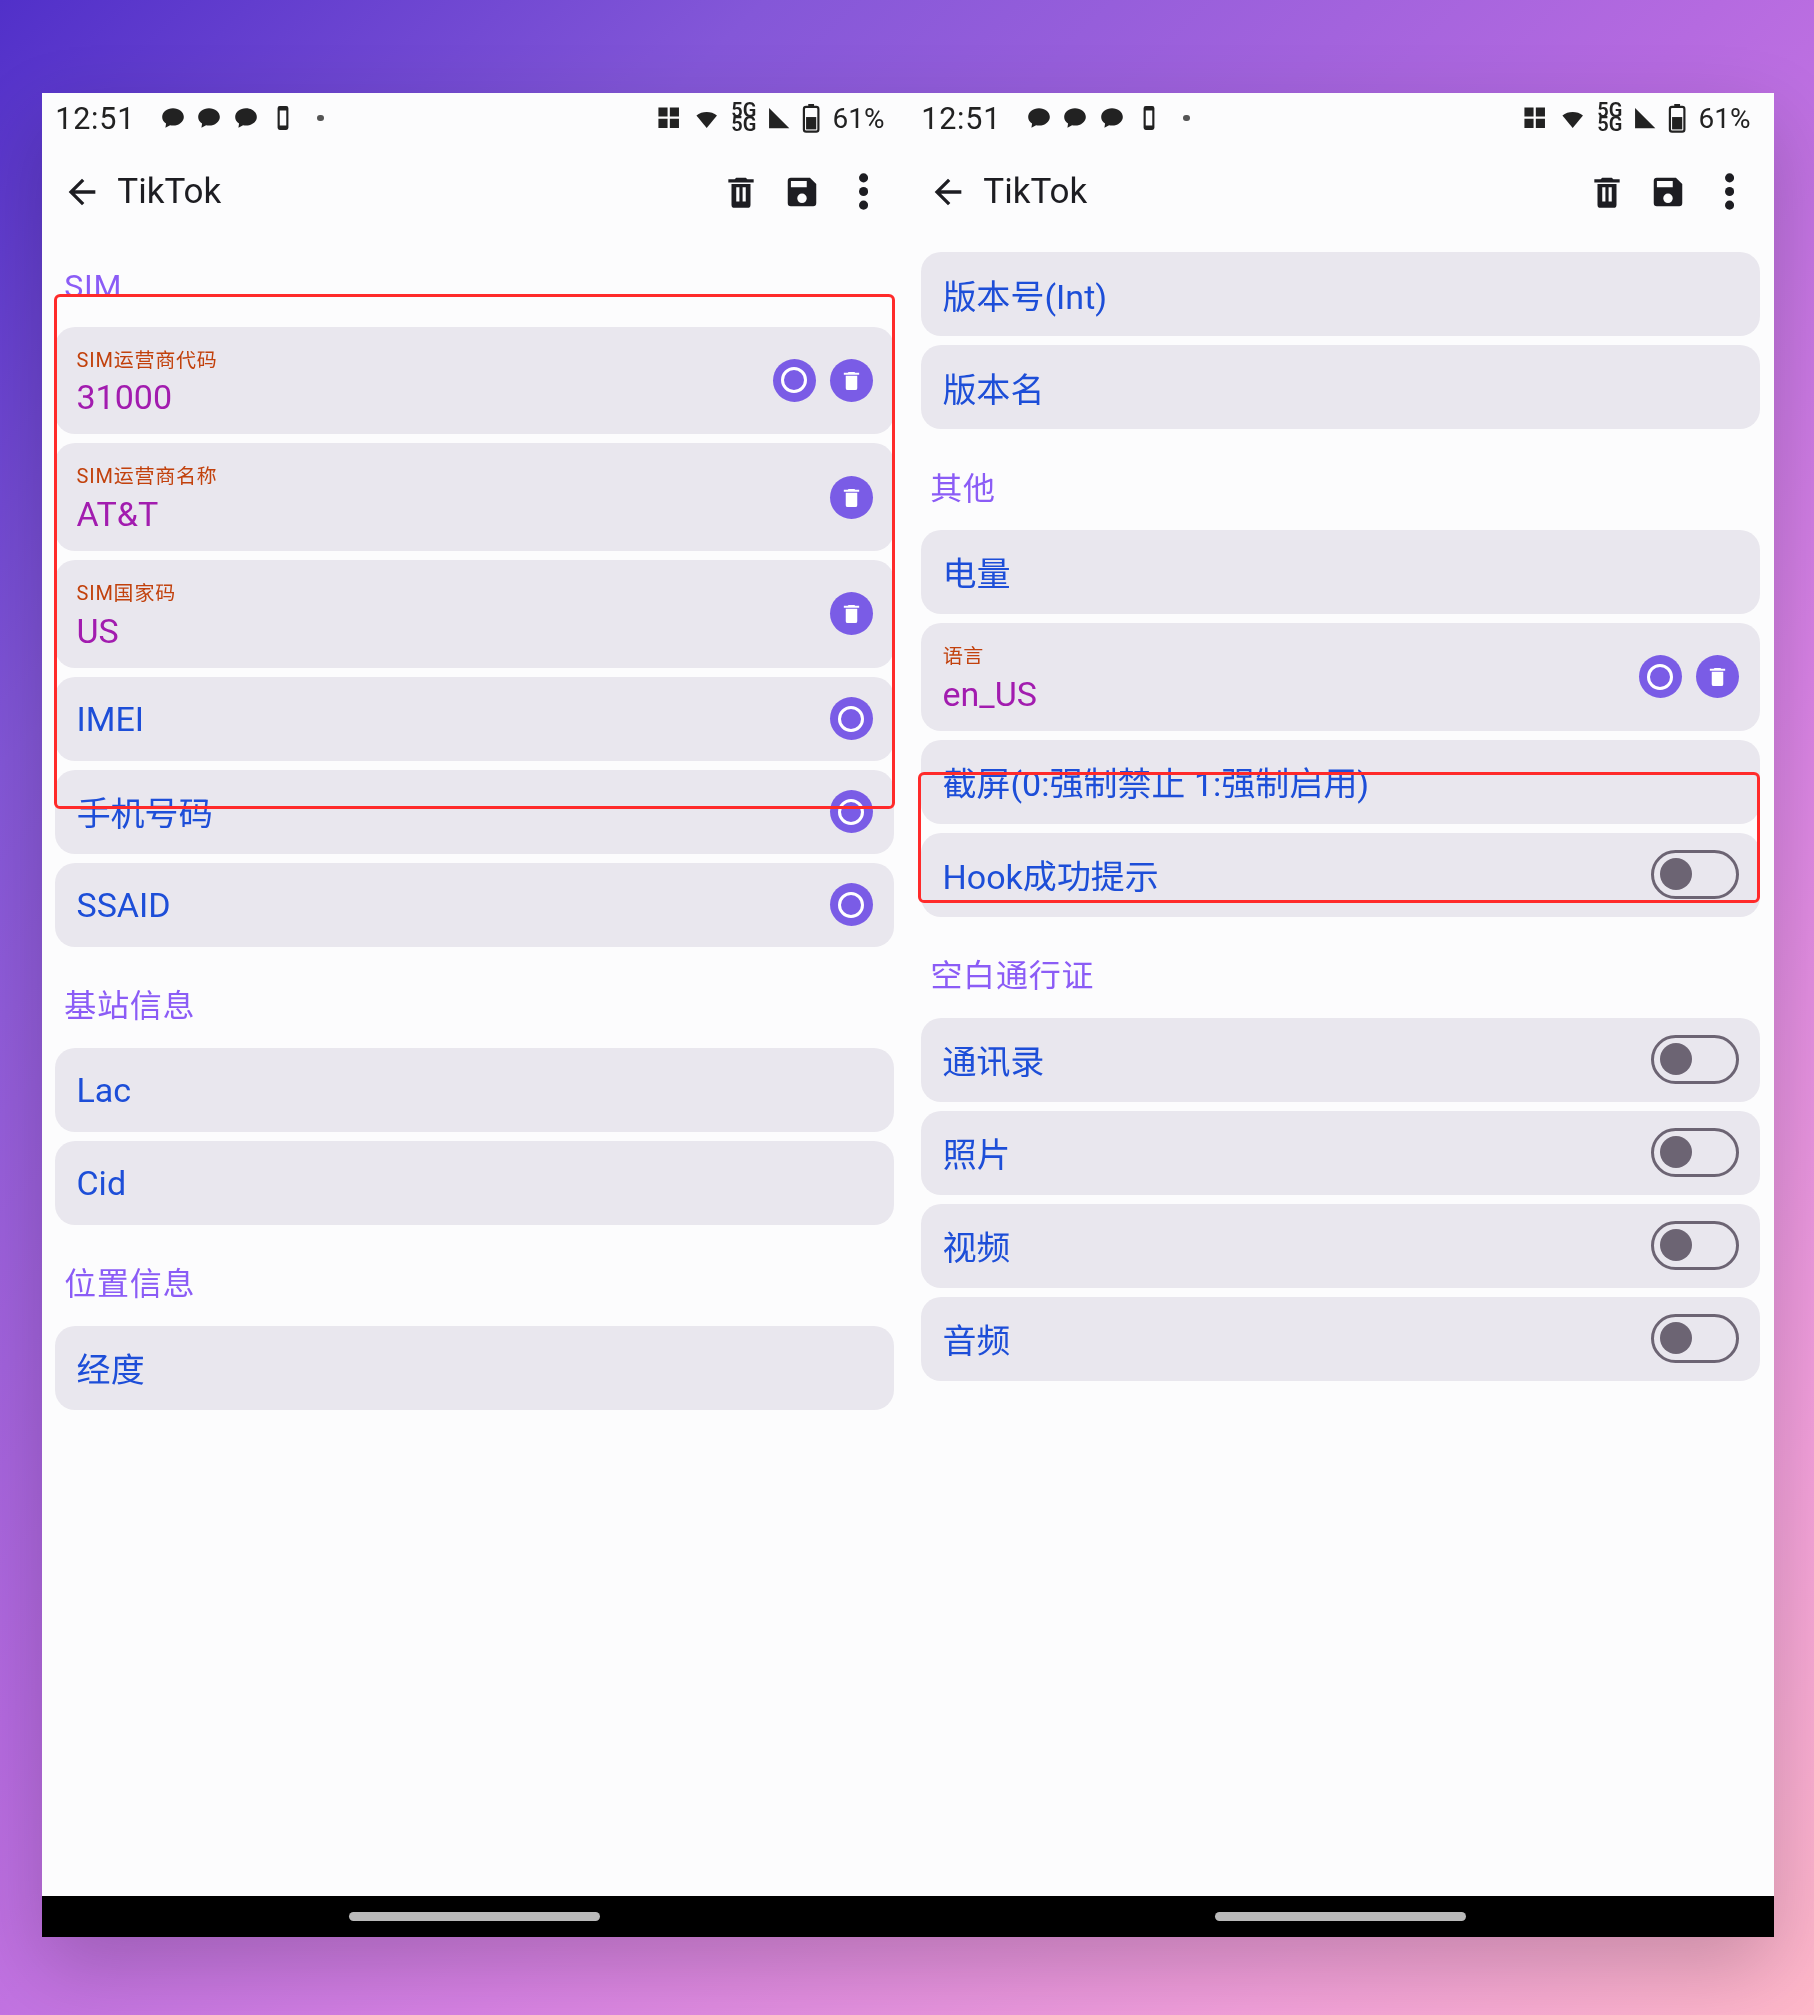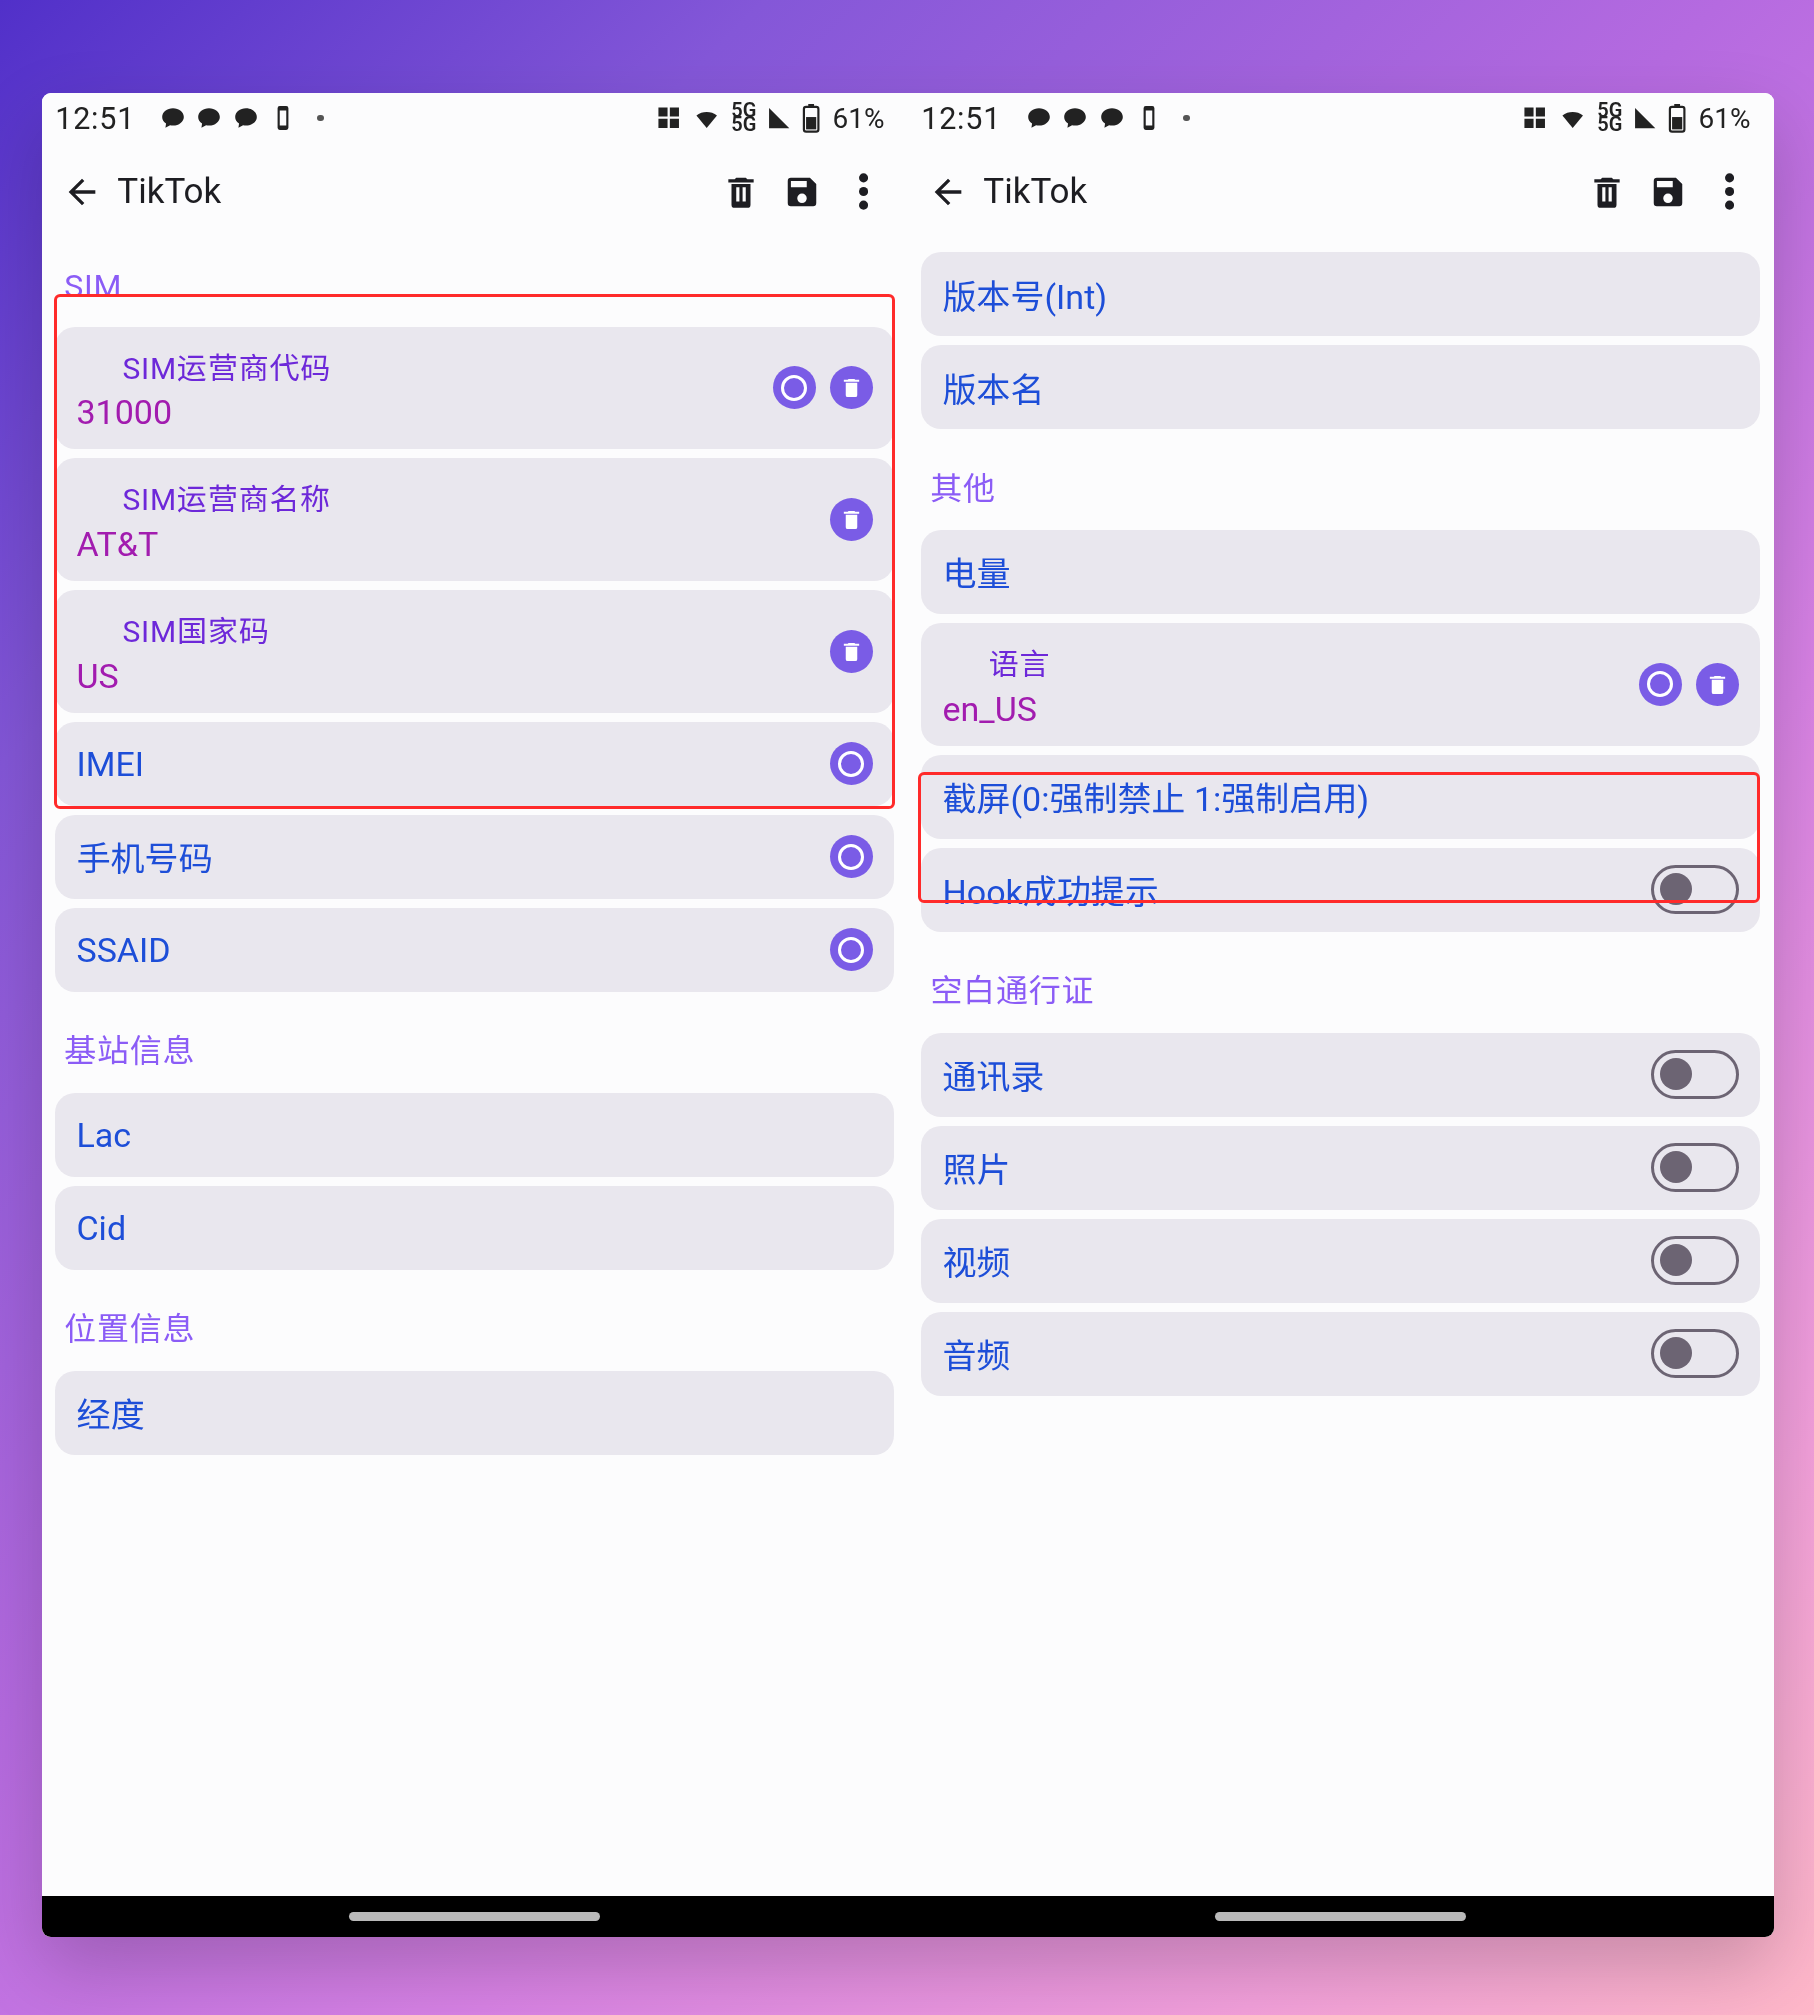--- a/index.html
+++ b/index.html
@@ -10,21 +10,21 @@
   height: 2015px;
   display: flex;
   align-items: flex-start;
   justify-content: center;
   padding-top: 93px;
 }
 .device-frame {
   width: 1732px;
   height: 1844px;
   background: #fff;
-  border-radius: 9px;
+  border-radius: 0;
   box-shadow: 0 30.5px 76px rgba(0,0,0,0.20);
   overflow: hidden;
   display: flex;
   position: relative;
 }
 .phone {
   width: 50%;
   height: 100%;
   background: #fcfcfd;
   display: flex;
@@ -75,21 +75,21 @@
   border-radius: 20px;
   padding: 17px 21.3px;
   margin: 9.1px 0;
   display:flex;
   align-items:center;
   position: relative;
   min-height: 84px;
 }
 .card.single-line .main-label { font-size: 34px; color:#1d4ed8; }
 .card .textcol { display:flex; flex-direction:column; gap:4.6px; }
-.card .sublabel { font-size: 30px; color:#6d28d9; letter-spacing:0.8px;margin-left:46px; }
+.card .sublabel { font-size: 20px; color:#c2410c; letter-spacing:0.8px; }
 .card .value { font-size: 34px; color:#a21caf; }
 .card .main-label { font-size: 34px; color:#3d3a45; }
 .card .right { margin-left:auto; display:flex; align-items:center; gap:13.7px; }
 
 
 .circle-btn {
   width: 43px; height:43px; border-radius:50%;
   background:#7a5ce6;
   display:flex; align-items:center; justify-content:center;
   cursor:pointer;

